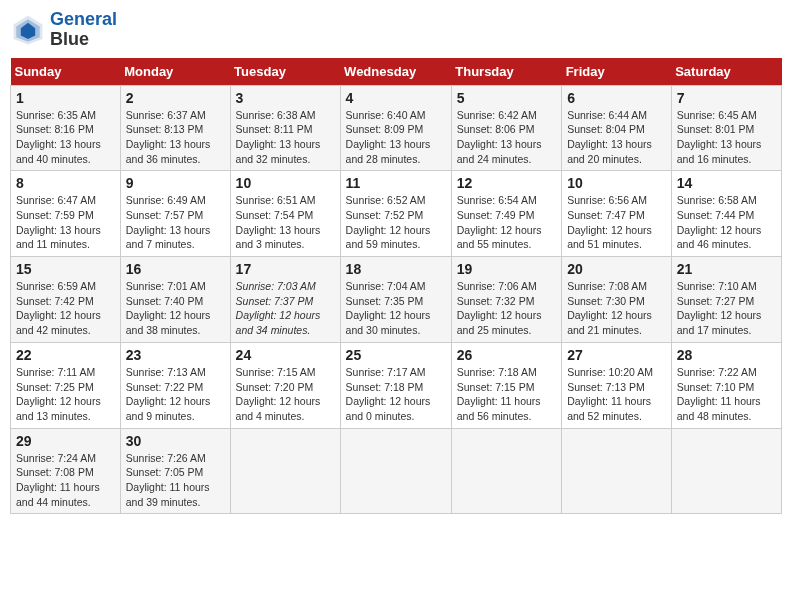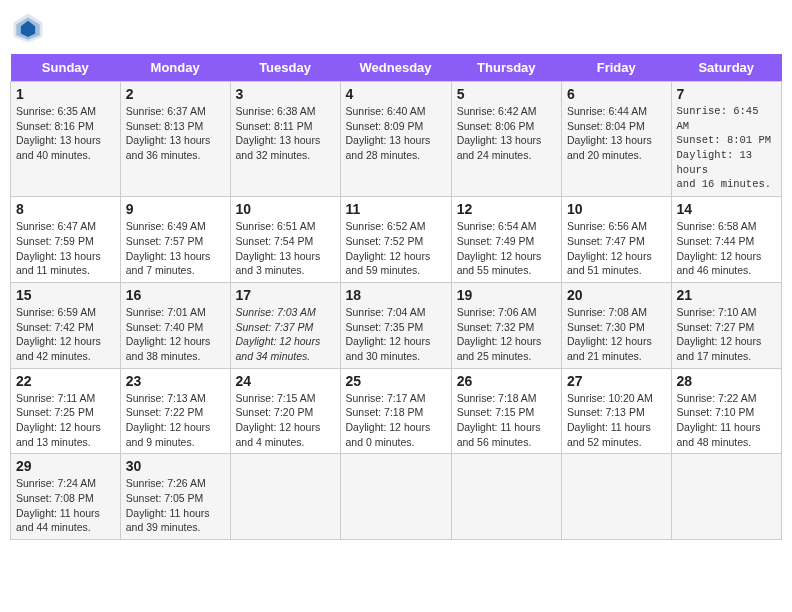--- a/index.html
+++ b/index.html
@@ -42,24 +42,24 @@
       font-size: 16px;
       font-weight: normal;
       color: #555;
     }
     table {
       width: 100%;
       border-collapse: collapse;
       font-size: 11px;
     }
     thead tr th {
-      background: #8b5cf6;
+      background: #b91c1c;
       color: #fff;
       padding: 6px 4px;
-      text-align: center;
+      text-align: left;
       font-size: 13px;
       font-weight: bold;
     }
     tbody tr td {
       border: 1px solid #ccc;
       vertical-align: top;
       padding: 4px 5px;
       width: 113px;
       min-height: 70px;
     }
@@ -82,20 +82,25 @@
 </head>
 <body>
 
 <div class="header">
   <div class="logo">
     <svg class="logo-icon" viewBox="0 0 40 40">
       <polygon points="20,4 36,14 36,30 20,36 4,30 4,14" fill="#1a5fa8" opacity="0.15"></polygon>
       <polygon points="20,8 33,16 33,28 20,33 7,28 7,16" fill="#1a5fa8" opacity="0.3"></polygon>
       <polygon points="20,12 28,18 28,26 20,30 12,26 12,18" fill="#1a5fa8"></polygon>
     </svg>
+    <div>
+      <div class="logo-text">
+        <span>General</span><br><span style="color:#333">Blue</span>
+      </div>
+    </div>
   </div>
   <div class="title-block">
     <h1></h1>
     <h2></h2>
   </div>
 </div>
 
 <table>
   <thead>
     <tr>
@@ -147,21 +152,21 @@
         </td>
         <td>
           <span class="day-num">6</span>
           <div class="day-info" style="white-space: pre-line;">Sunrise: 6:44 AM
 Sunset: 8:04 PM
 Daylight: 13 hours
 and 20 minutes.</div>
         </td>
         <td>
           <span class="day-num">7</span>
-          <div class="day-info" style="white-space: pre-line; font-family: Liberation Mono, monospace;">Sunrise: 6:45 AM
+          <div class="day-info" style="white-space: pre-line;">Sunrise: 6:45 AM
 Sunset: 8:01 PM
 Daylight: 13 hours
 and 16 minutes.</div>
         </td>
       </tr>
       <tr>
         <td>
           <span class="day-num">8</span>
           <div class="day-info" style="white-space: pre-line;">Sunrise: 6:47 AM
 Sunset: 7:59 PM

